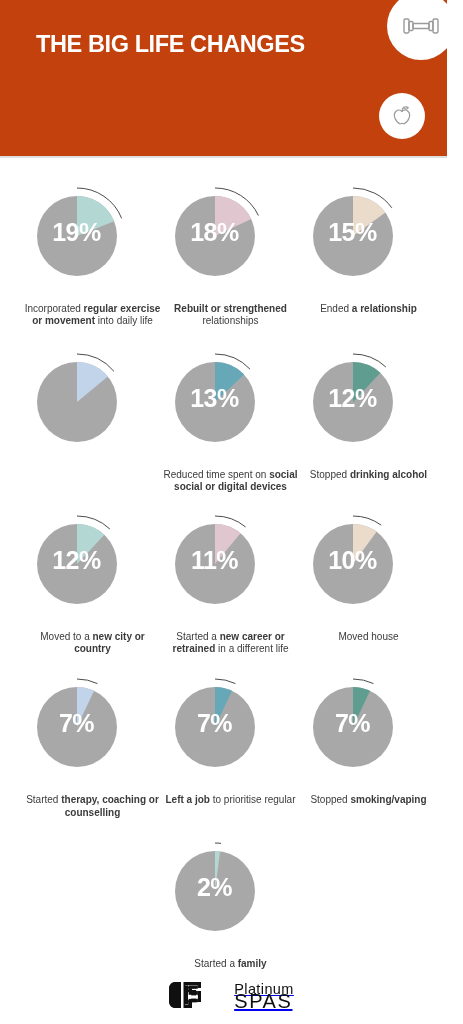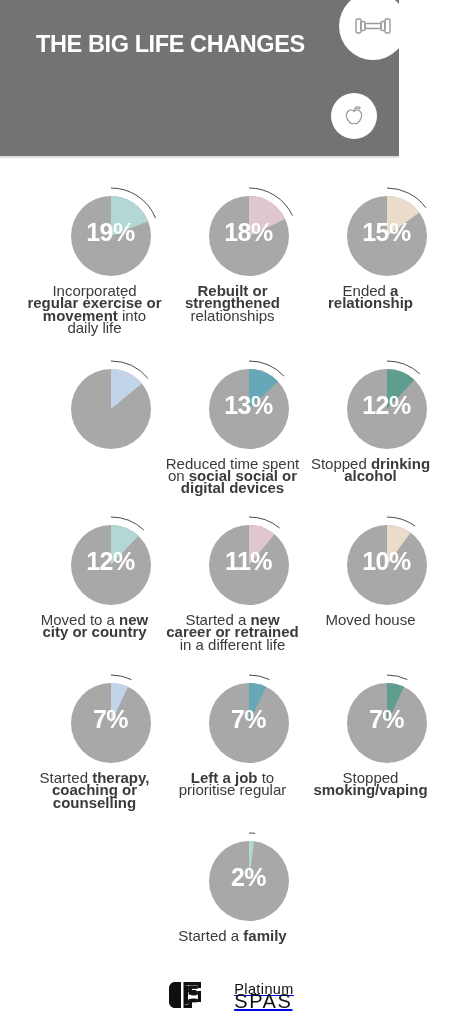--- a/index.html
+++ b/index.html
@@ -8,23 +8,23 @@
     height: 1024px;
     background: #ffffff;
     font-family: "Liberation Sans", sans-serif;
     overflow: hidden;
     position: relative;
   }
 
   
   .header {
     position: relative;
-    width: 399px;
+    width: 447px;
     height: 158px;
-    background: #737373;
+    background: #c2410c;
     overflow: hidden;
   }
   .header-title {
     position: absolute;
     left: 36px;
     top: 31px;
     width: 340px;
   }
   .title-line {
     font-size: 23.5px;
@@ -68,21 +68,21 @@
   }
   .row {
     display: flex;
     justify-content: center;
     align-items: flex-start;
   }
   .cell {
     width: 138px;
     display: flex;
     flex-direction: column;
-    align-items: flex-end;
+    align-items: flex-start;
   }
   .cell.single { width: 138px; }
 
   .pie-wrap {
     position: relative;
     width: 104px;
     height: 98px;
     display: flex;
     align-items: flex-end;
     justify-content: center;
@@ -95,24 +95,24 @@
     width: 104px;
     text-align: center;
     font-size: 25px;
     font-weight: bold;
     color: #ffffff;
     letter-spacing: -0.5px;
     line-height: 1;
   }
 
   .cap {
-    margin-top: 7px;
+    margin-top: 25px;
     width: 136px;
     text-align: center;
-    font-size: 15px;
+    font-size: 10px;
     line-height: 12.4px;
     color: #3b3b3b;
   }
   .cap b { font-weight: bold; }
 
   .row-gap-1 { height: 18px; }
   .row-gap-2 { height: 14px; }
   .row-gap-3 { height: 16px; }
   .row-gap-4 { height: 16px; }
 

